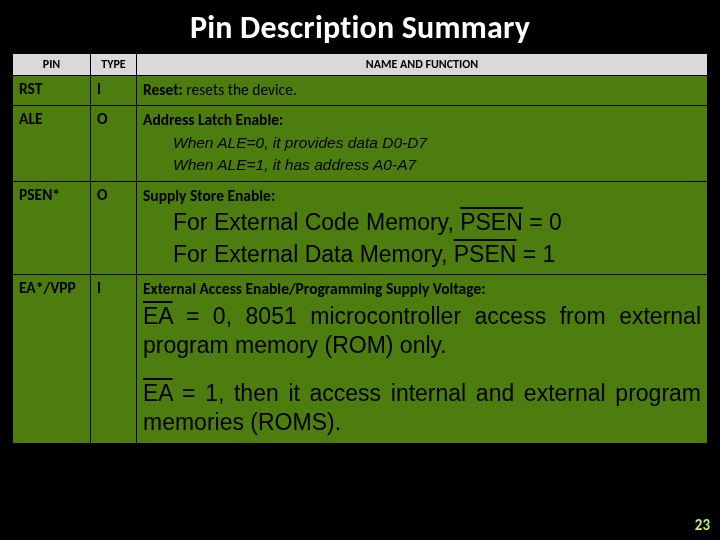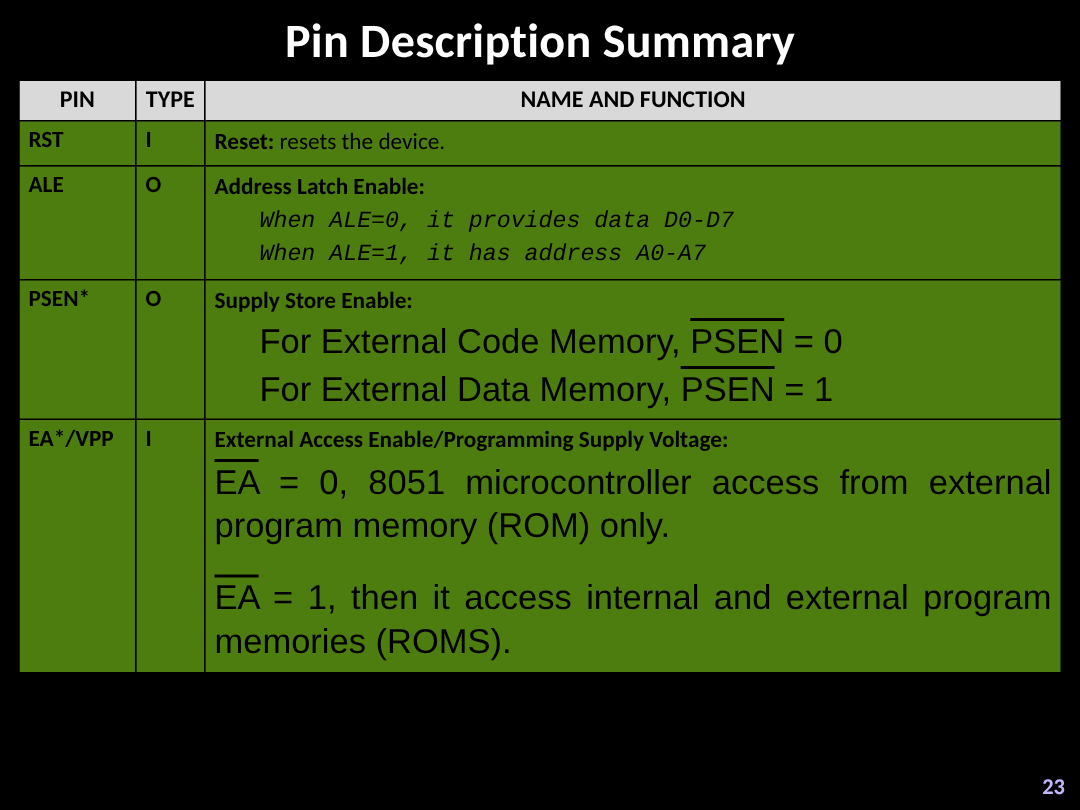--- a/index.html
+++ b/index.html
@@ -35,39 +35,39 @@
     border: 1px solid #000;
     background: #4d7c0f;
     vertical-align: top;
     padding: 3px 6px;
     line-height: 1.25;
   }
   table.pin-table th {
     background: #d9d9d9;
     font-weight: 700;
     text-align: center;
-    font-size: 16px;
+    font-size: 12px;
   }
   .col-pin   { width: 78px; }
   .col-type  { width: 46px; }
   .col-desc  { }
   .pinname { font-weight: 700; }
   .typeval { font-weight: 700; }
   .bold { font-weight: 700; }
-  .italic { font-style: italic; font-family: Liberation Mono, monospace; }
+  .italic { font-style: italic; font-family: Liberation Sans, sans-serif; }
   .arial { font-family: Arial, Helvetica, sans-serif; font-size: 23px; }
   .indent { padding-left: 30px; display: block; }
   .overline { text-decoration: overline; }
   .justify { text-align: justify; }
   .desc-block p { margin: 1px 0 3px 0; }
   .pagenum {
     position: absolute;
     right: 10px;
     bottom: 6px;
-    color: #c4b5fd;
+    color: #bef264;
     font-weight: 700;
     font-size: 15px;
   }
 </style>
 </head>
 <body>
 
 <div class="slide">
   <div class="title">Pin Description Summary</div>
 

